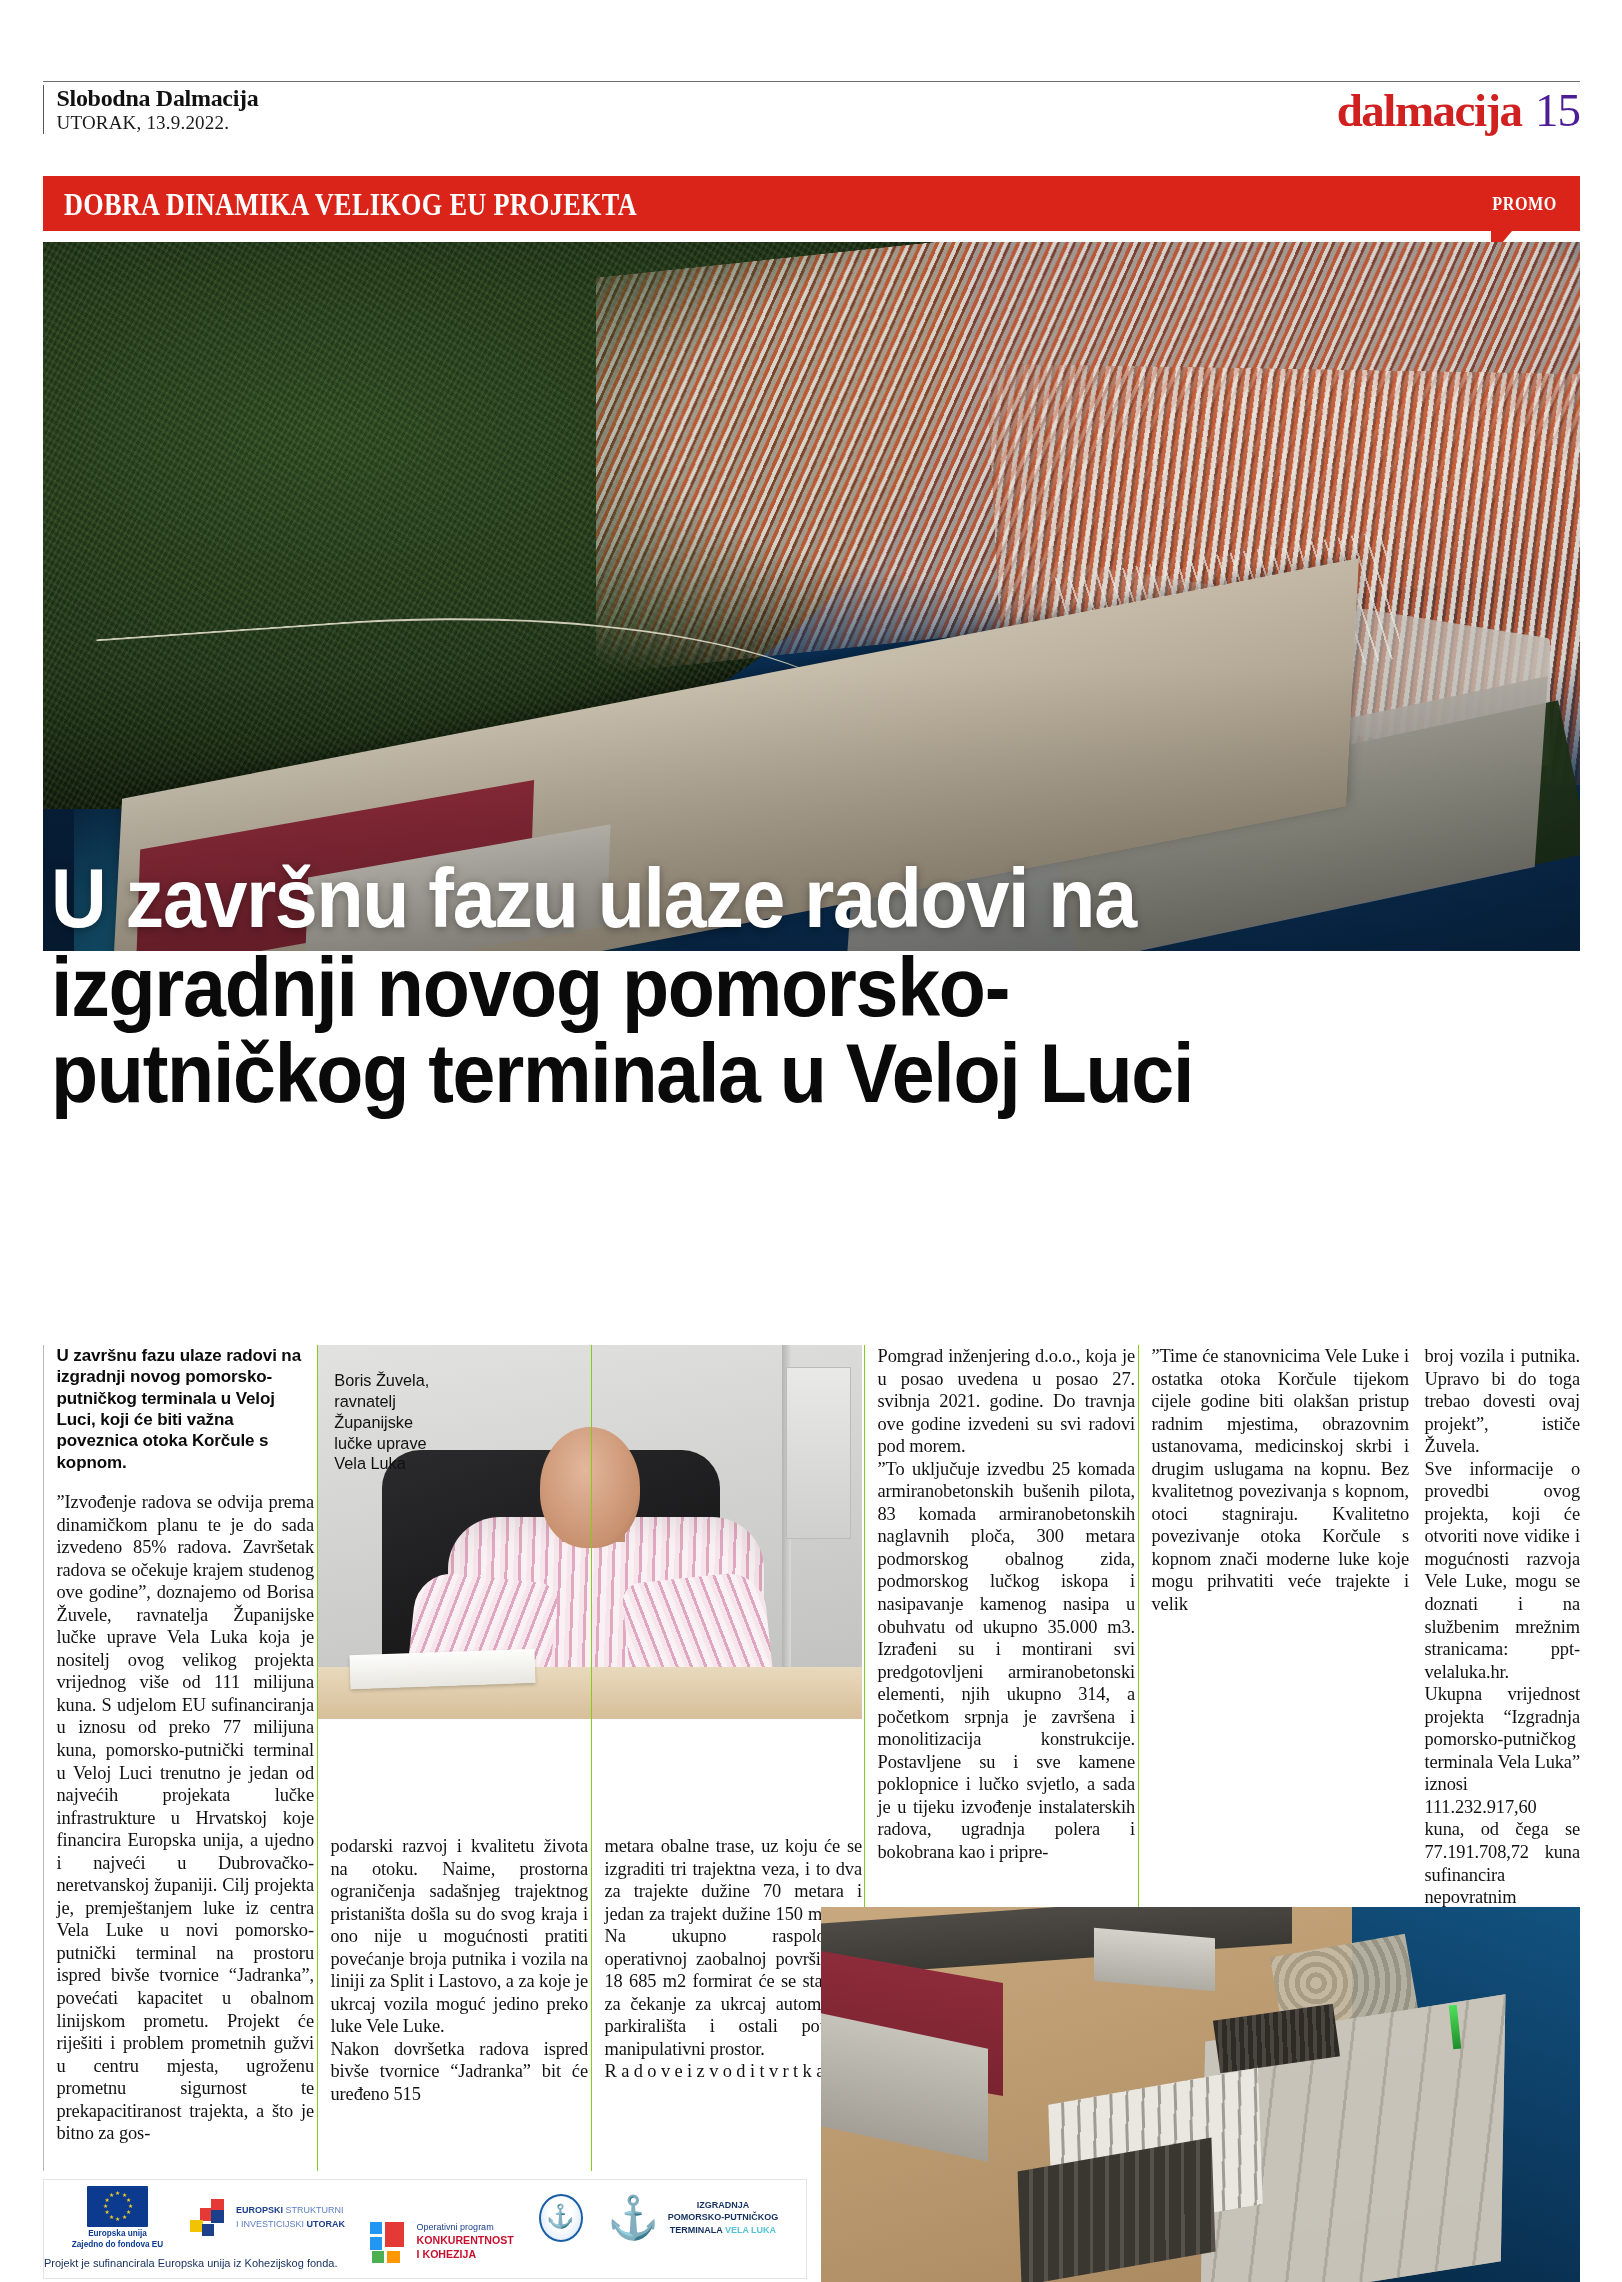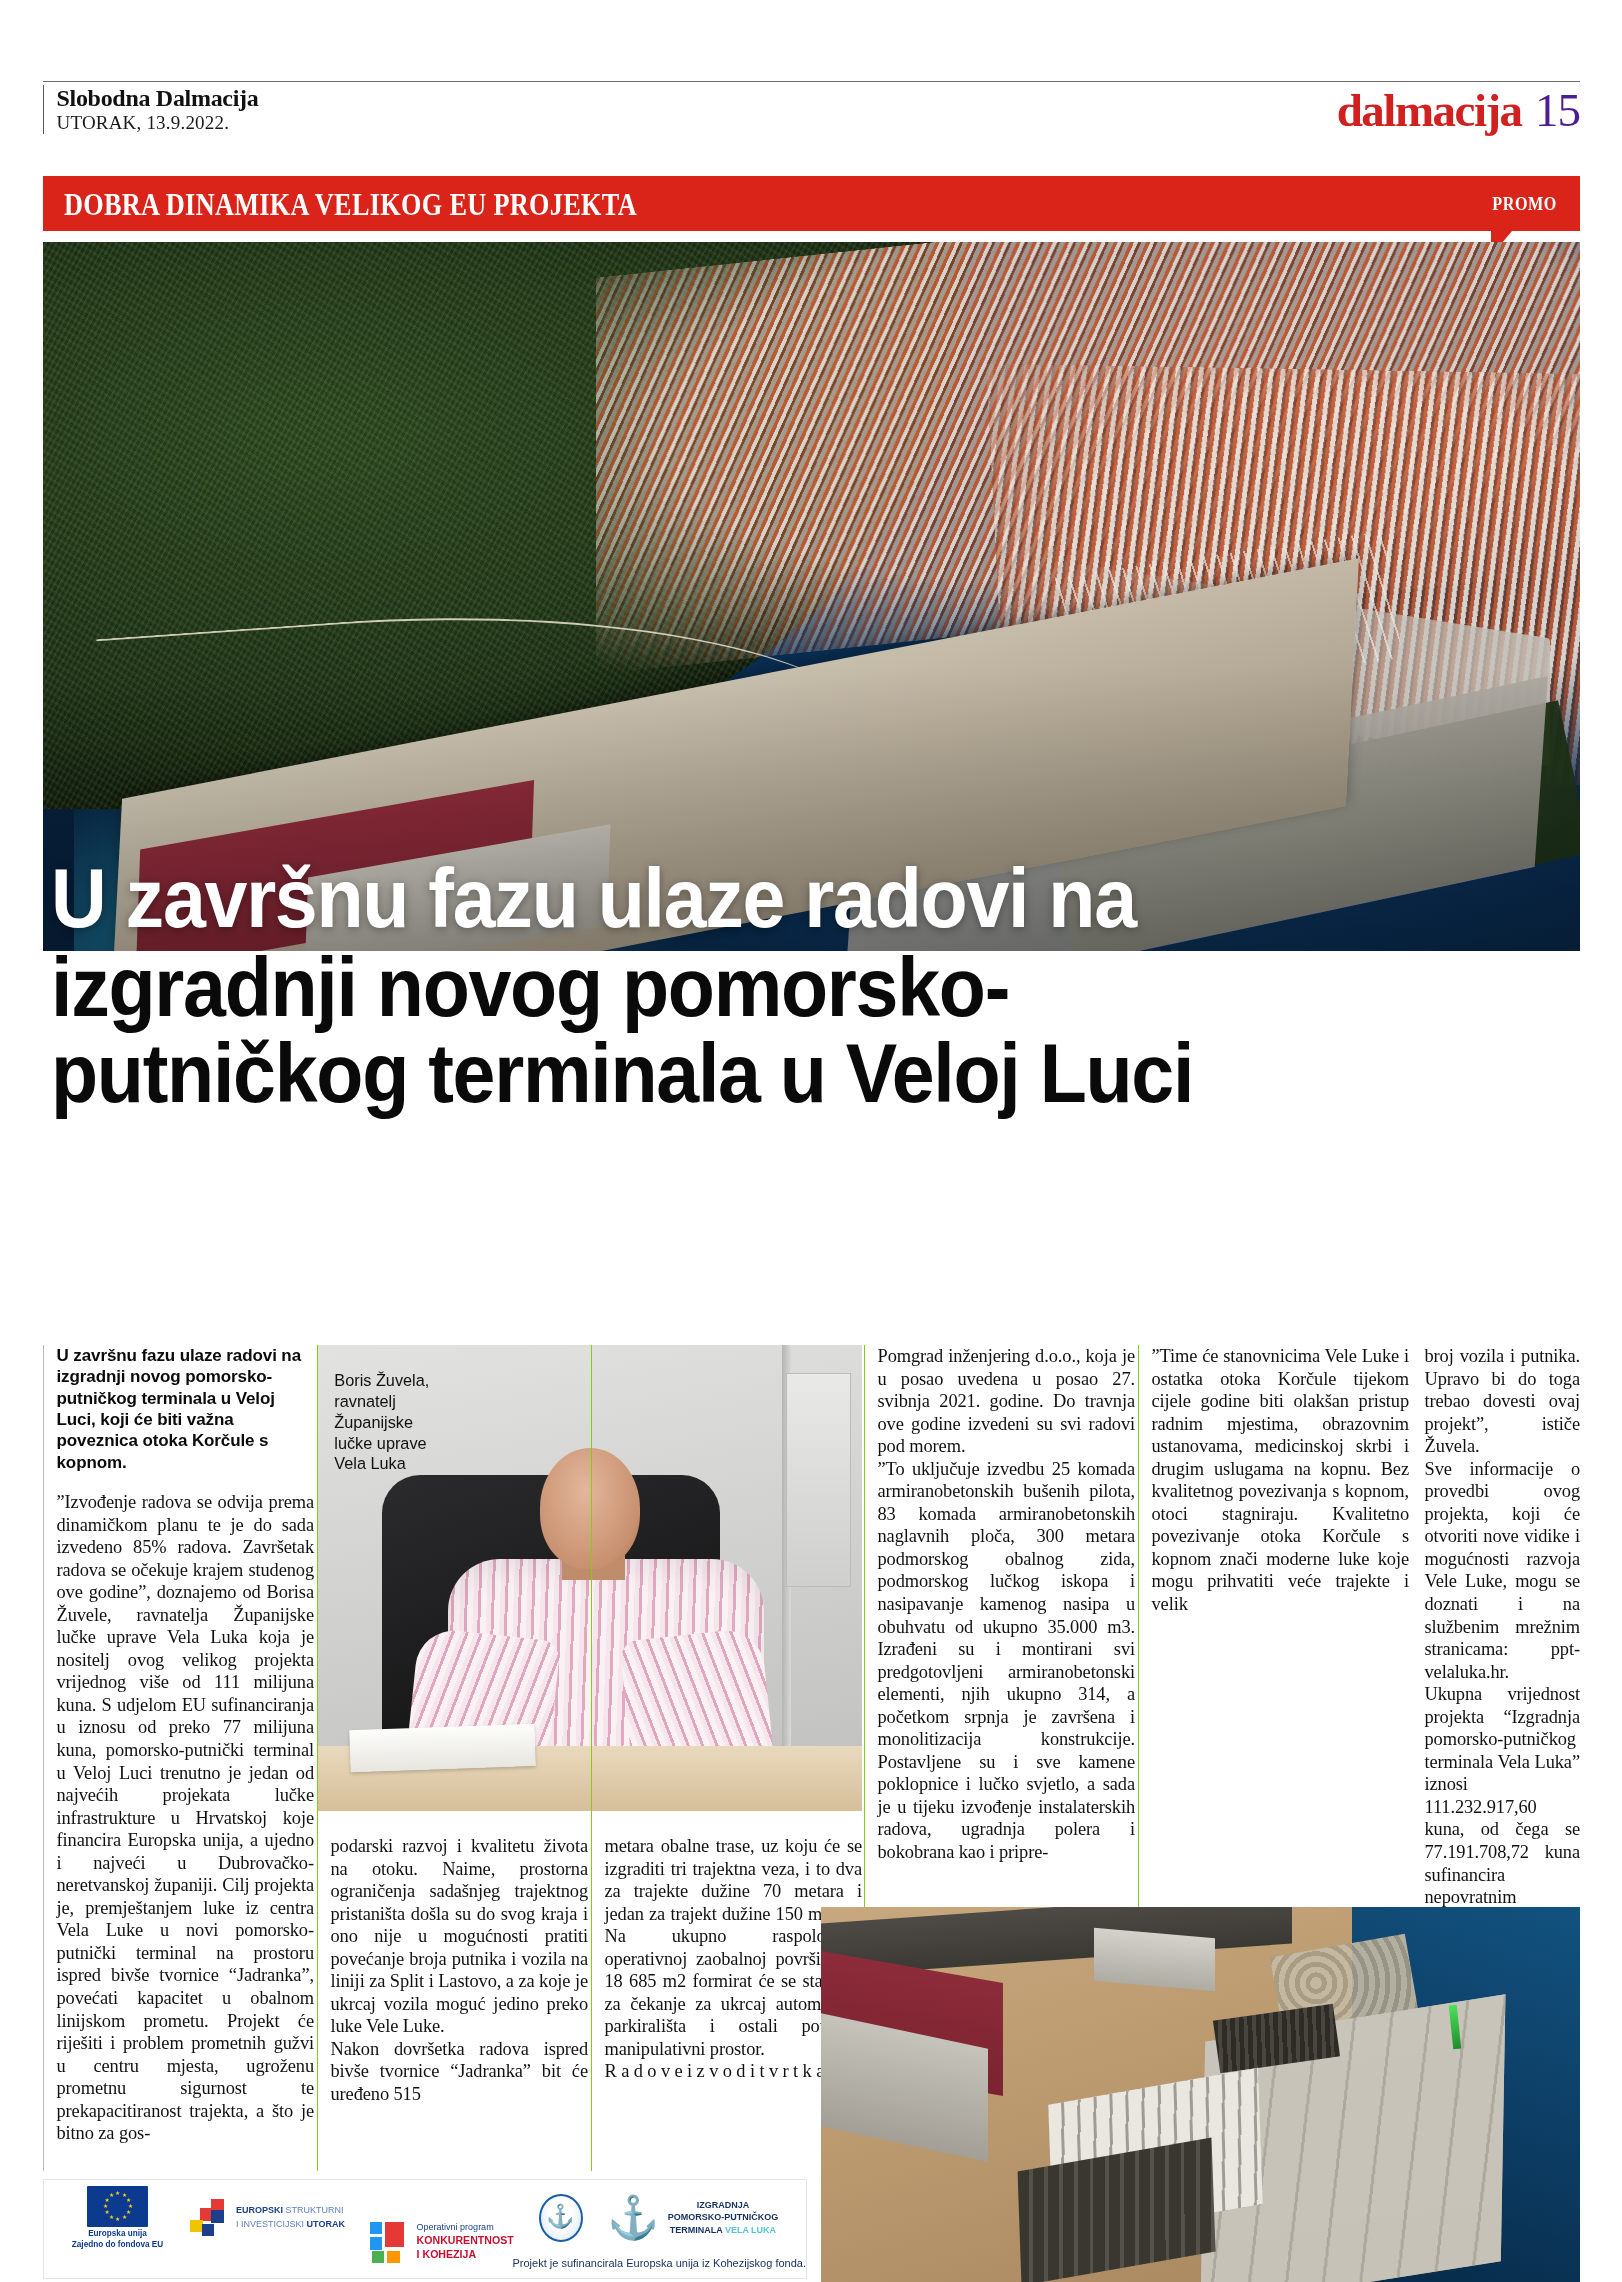--- a/index.html
+++ b/index.html
@@ -222,21 +222,21 @@
     letter-spacing:-0.1px;
   }
   .body p { margin:0; text-indent:0; }
   .body p + p { margin-top:0px; }
   .bold-note {
     font-family:"Liberation Serif", serif;
     font-weight:bold; font-size:18.4px; line-height:1.25;
     color:#0b0b0b; margin-top:18px;
   }
   .portrait-wide {
-    position:absolute; left:274px; top:0px; width:545px; height:466px;
+    position:absolute; left:274px; top:0px; width:545px; height:374px;
     overflow:hidden; background:#0f766e;
   }
   .pr-bg {
     position:absolute; inset:0;
     background:linear-gradient(170deg,#e2e3e1 0%, #d2d3d1 45%, #bfc0be 100%);
   }
   .pr-doorframe {
     position:absolute; right:13%; top:0; width:9.6px; height:100%;
     background:linear-gradient(90deg,#b4b5b3,#d9dad8);
   }
@@ -400,21 +400,21 @@
   }
   .zlu-anchor {
     position:absolute; left:50%; top:24%; transform:translateX(-50%);
     font-size:23px; color:#14407a; line-height:1;
   }
   .logo-proj { display:flex; align-items:center; gap:7.7px; }
   .proj-anchor { font-size:42px; color:#14305e; line-height:.8; }
   .proj-txt { font-family:"Liberation Sans", sans-serif; font-size:9px; line-height:1.42; color:#14305e; font-weight:bold;text-align:center; }
   .proj-txt .teal { color:#57c4d6; }
   .footer-note {
-    position:absolute; left:0; bottom:8.6px; width:100%; text-align:right;
+    position:absolute; left:0; bottom:8.6px; width:100%; text-align:left;
     font-family:"Liberation Sans", sans-serif; font-size:11px; color:#152f5e;
   }
 </style>
 </head>
 <body>
 
 <div class="page">
 
   <div class="mast-rule"></div>
   <div class="masthead">

